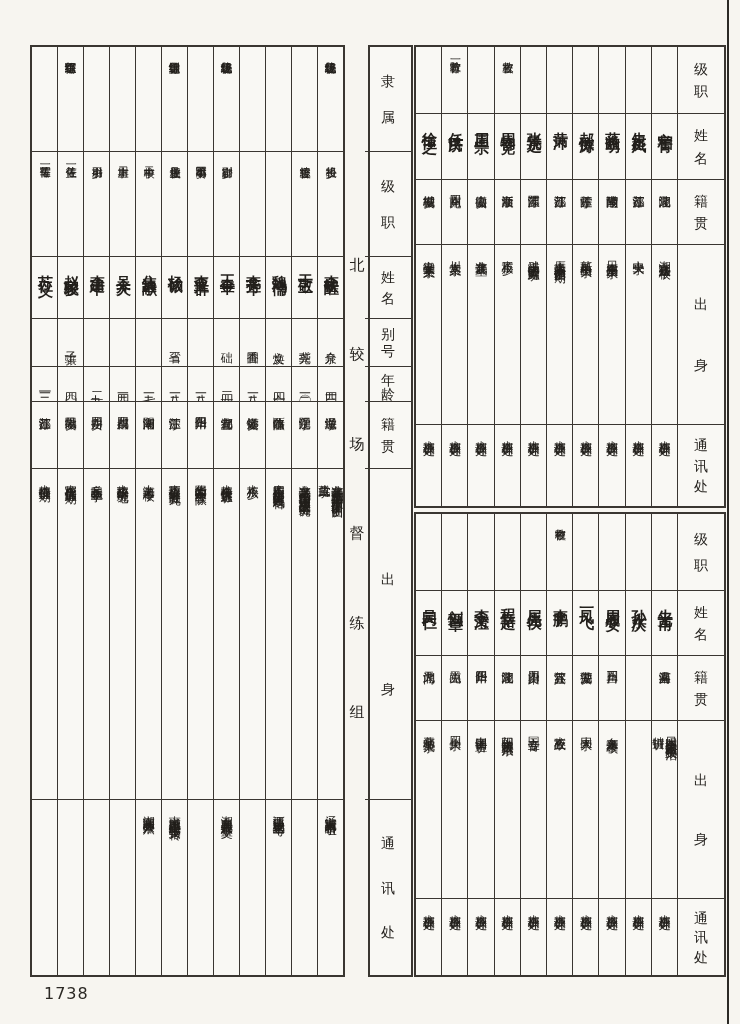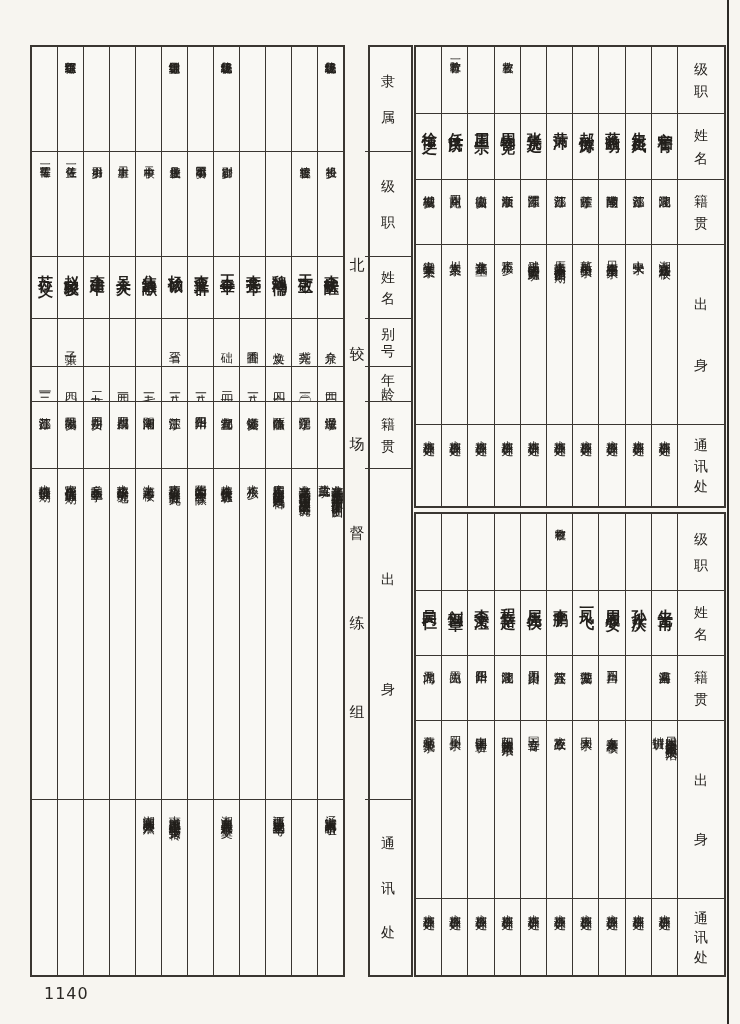--- a/index.html
+++ b/index.html
@@ -808,16 +808,16 @@
         </div>
         <div class="cell c-background" style="height: 178px;">
           <div class="vtext">北平师范大学</div>
         </div>
         <div class="cell c-address" style="flex: 1 1 auto;">
           <div class="vtext">本校训导处</div>
         </div>
       </div>
     </div>
 
-  <div class="pagenum" style="left:44px;top:984px;">1140</div>
+  <div class="pagenum" style="left:44px;top:984px;">1738</div>
 
   <div class="edgeline" style="left:727px;top:0;width:2px;height:1024px;"></div>
 </div>
 
 </body></html>

